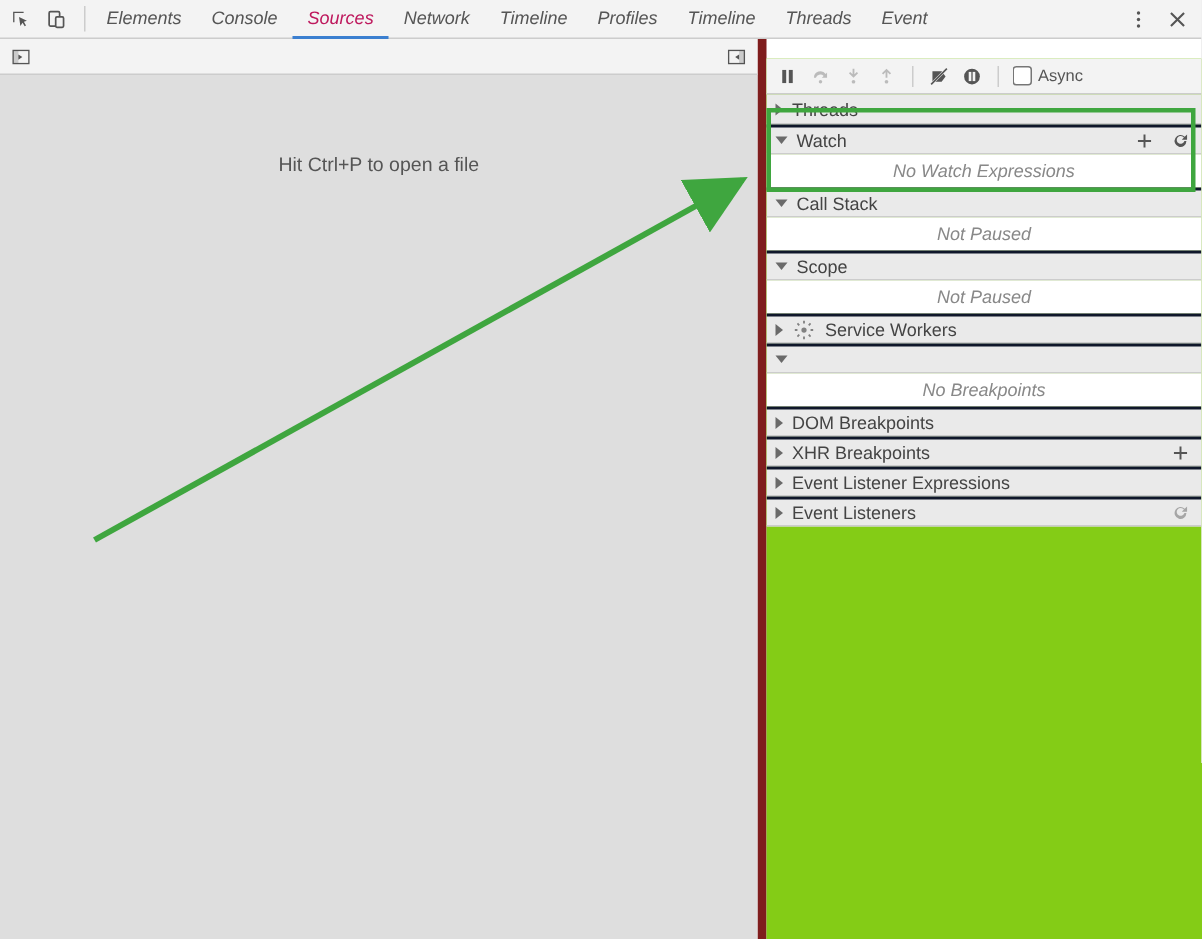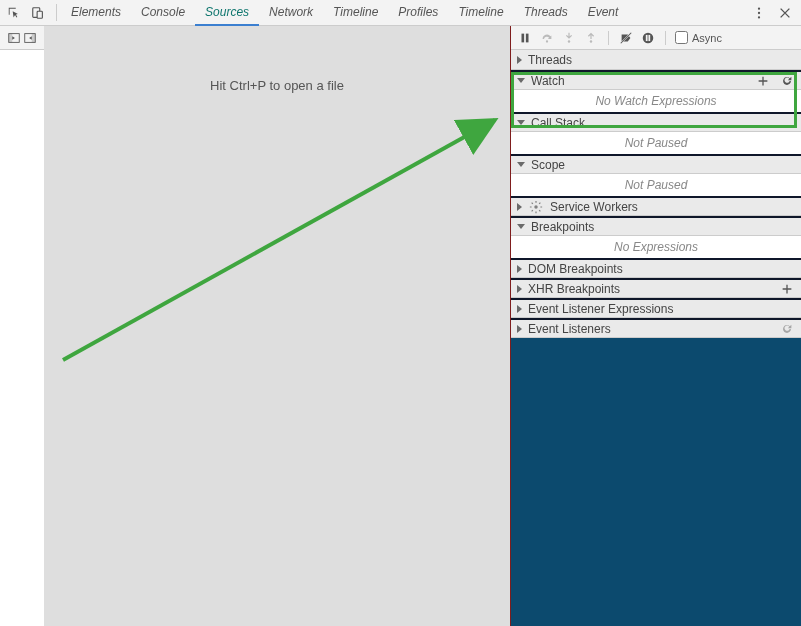--- a/index.html
+++ b/index.html
@@ -5,32 +5,32 @@
   * { box-sizing: border-box; margin: 0; padding: 0; }
   body { font-family: "Segoe UI", "Helvetica Neue", Arial, sans-serif; font-size: 12px; color: #333; background: #fff; width: 801px; height: 626px; overflow: hidden; position: relative; }
 
   
   .tabbar { height: 26px; border-bottom: 1px solid #ccc; display: flex; align-items: stretch; background: #f3f3f3; }
   .tabbar .left-icons { display: flex; align-items: center; padding: 0 6px; gap: 8px; }
   .icon-btn { width: 16px; height: 16px; display: inline-flex; align-items: center; justify-content: center; color: #555; cursor: pointer; }
   .tabbar .divider { width: 1px; background: #ccc; margin: 4px 4px; }
   .tabs { display: flex; align-items: stretch; }
   .tab { padding: 0 10px; display: flex; align-items: center; color: #555; cursor: pointer; border-bottom: 2px solid transparent; margin-bottom: -1px; font-style: italic; }
-  .tab.active { color: #0f766e; border-bottom-color: #3b7fd0; }
+  .tab.active { color: #be185d; border-bottom-color: #3b7fd0; }
   .tabbar .spacer { flex: 1; }
   .tabbar .right-icons { display: flex; align-items: center; gap: 10px; padding: 0 8px; }
 
   
   .main { display: flex; height: calc(626px - 26px); }
-  .editor-col { flex: 1; display: flex; flex-direction: row; border-right: 1px solid #7f1d1d; }
+  .editor-col { flex: 1; display: flex; flex-direction: column; border-right: 6px solid #7f1d1d; }
   .editor-toolbar { height: 24px; border-bottom: 1px solid #ccc; display: flex; align-items: center; justify-content: space-between; background: #f3f3f3; padding: 0 6px; }
   .editor-body { flex: 1; background: #dedede; position: relative; display: flex; justify-content: center; padding-top: 52px; }
   .hint { color: #555; font-size: 13px; }
 
-  .sidebar { width: 290px; display: flex; flex-direction: column; background: #0c4a6e; }
+  .sidebar { width: 290px; display: flex; flex-direction: column; background: #84cc16; margin-top: 13px; }
   .debug-toolbar { height: 24px; border-bottom: 1px solid #ccc; background: #f3f3f3; display: flex; align-items: center; padding: 0 6px; gap: 6px; }
   .debug-toolbar .group-sep { width: 1px; height: 14px; background: #ccc; margin: 0 3px; }
   .debug-toolbar .async { display: flex; align-items: center; gap: 4px; color: #555; font-size: 11px; }
   .debug-toolbar .disabled { opacity: 0.35; }
 
   .panels { flex: 1; overflow: auto; }
   .panel-header { height: 20px; background: #eaeaea; border-top: 2px solid #0f172a; border-bottom: 1px solid #ccc; display: flex; align-items: center; padding: 0 6px; gap: 6px; color: #444; cursor: pointer; }
   .panel-header:first-child { border-top: none; }
   .panel-header .tri { width: 0; height: 0; display: inline-block; }
   .tri.right { border-top: 4px solid transparent; border-bottom: 4px solid transparent; border-left: 5px solid #6a6a6a; }
@@ -232,24 +232,23 @@
           <svg viewBox="0 0 16 16">
               <circle cx="8" cy="8" r="2" fill="#555"></circle>
               <path d="M8 1v2M8 13v2M1 8h2M13 8h2M3 3l1.4 1.4M11.6 11.6L13 13M3 13l1.4-1.4M11.6 4.4L13 3" stroke="#555" stroke-width="1.4"></path>
             </svg>
         </span>
         <span class="label">Service Workers</span>
       </div>
 
       <div class="panel-header">
         <span class="tri down"></span>
-        <span class="label">Breakpoints</span>
-      </div>
-      <div class="panel-body">
-        <span>No Expressions</span>
+      </div>
+      <div class="panel-body">
+        <span>No Breakpoints</span>
       </div>
 
       <div class="panel-header">
         <span class="tri right"></span>
         <span class="label">DOM Breakpoints</span>
       </div>
 
       <div class="panel-header">
         <span class="tri right"></span>
         <span class="label">XHR Breakpoints</span>

